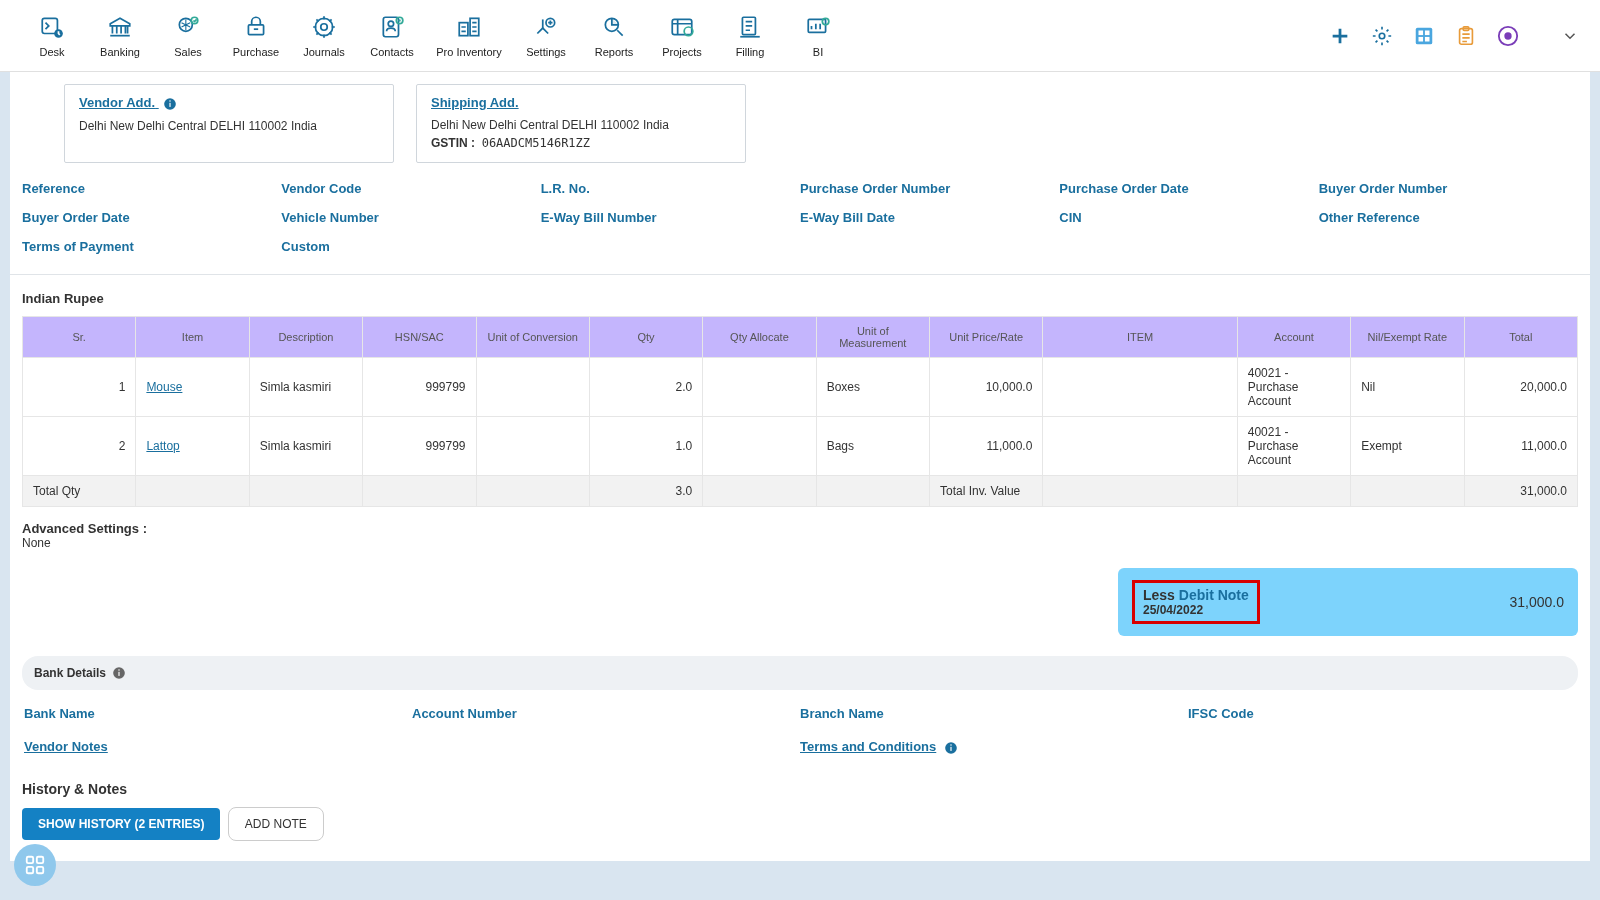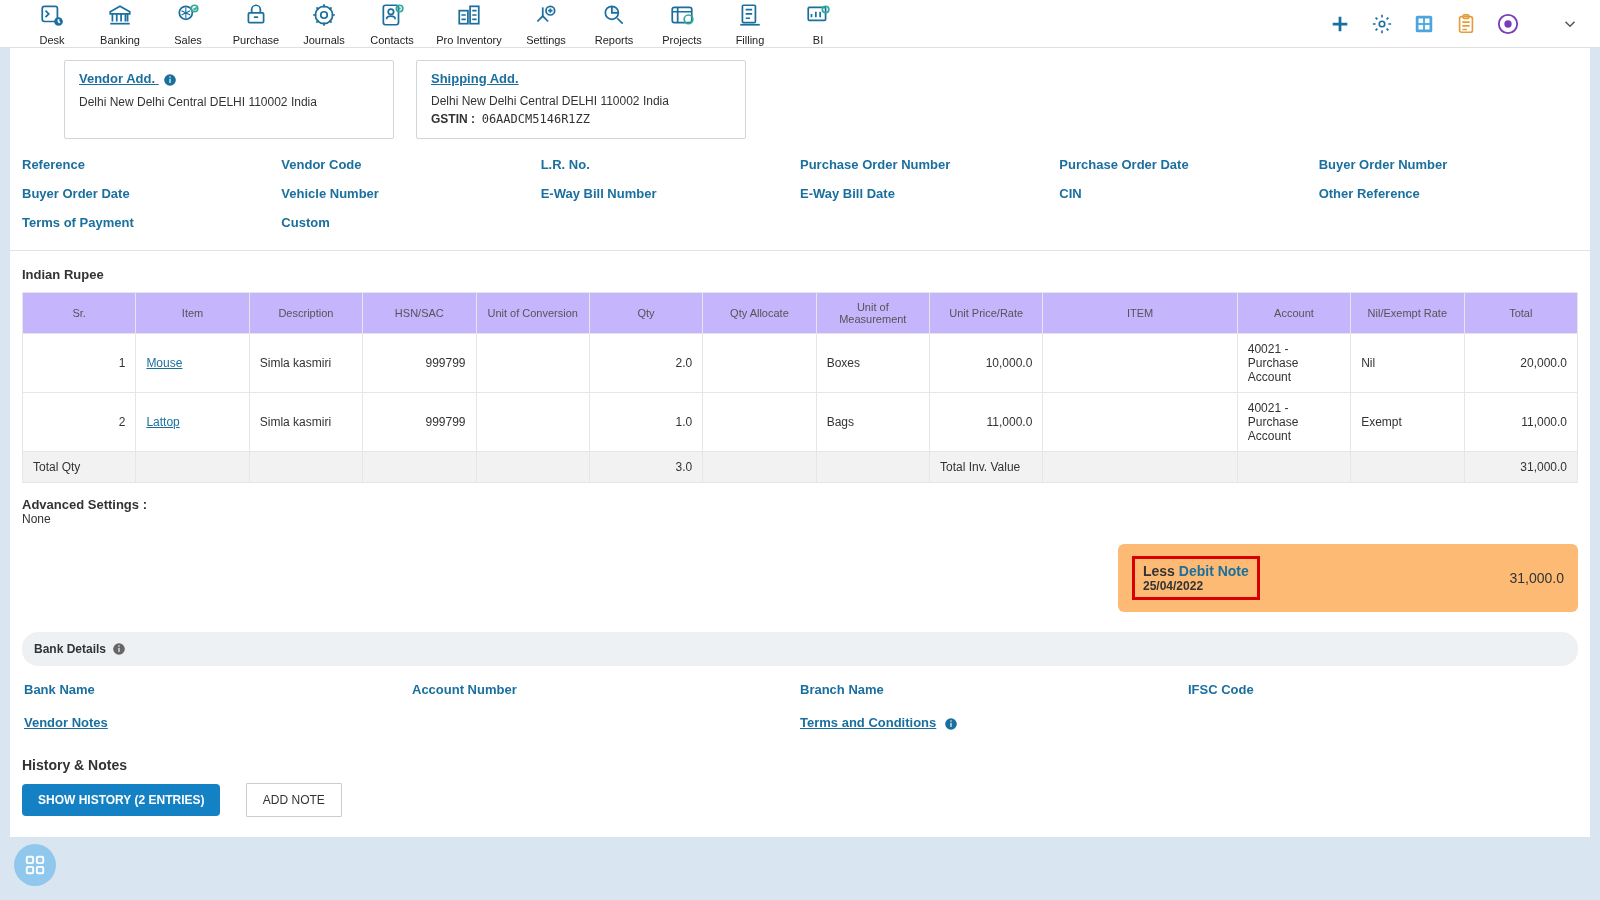--- a/index.html
+++ b/index.html
@@ -1,17 +1,17 @@
 <!DOCTYPE html>
 <html><head>
 <meta charset="utf-8">
 <style>
   * { box-sizing: border-box; margin: 0; padding: 0; }
   body { font-family: Arial, sans-serif; font-size: 12px; background: #d9e5f0; color: #333; }
-  .topbar { background: #fff; height: 48px; display: flex; align-items: center; justify-content: space-between; padding: 16px 18px; border-bottom: 1px solid #e0e0e0; }
+  .topbar { background: #fff; height: 72px; display: flex; align-items: center; justify-content: space-between; padding: 16px 18px; border-bottom: 1px solid #e0e0e0; }
   .nav { display: flex; gap: 0; }
   .nav-item { display: flex; flex-direction: column; align-items: center; justify-content: center; width: 68px; cursor: pointer; }
   .nav-item .ic { width: 26px; height: 26px; display:flex; align-items:center; justify-content:center; }
   .nav-item span { font-size: 11px; color: #222; margin-top: 6px; }
   .tools { display: flex; align-items: center; gap: 18px; }
   .tools .t { width: 24px; height: 24px; display:flex; align-items:center; justify-content:center; }
 
   .page { background: #fff; margin: 0 10px 10px 10px; padding: 12px 12px 20px 12px; }
   .addr-row { display: flex; gap: 22px; margin-bottom: 18px; padding-left: 42px; }
   .addr-box { border: 1px solid #d0d6dc; padding: 10px 14px; min-width: 330px; border-radius: 2px; }
@@ -33,37 +33,37 @@
   table.items td { color: #333; }
   .t-right { text-align: right; }
   .t-left { text-align: left; }
   .link { color: #1a6f9e; text-decoration: underline; cursor: pointer; }
   .totrow td { background: #f2f2f2; }
 
   .adv { margin: 14px 0 10px 0; }
   .adv-title { font-weight: bold; font-size: 13px; }
 
   .sum { margin-top: 18px; display: flex; flex-direction: column; align-items: flex-end; gap: 8px; }
-  .sum-row { width: 460px; background: #fdba74; border-radius: 6px; padding: 12px 14px; display: flex; justify-content: space-between; align-items: center; }
+  .sum-row { width: 460px; background: #7dd3fc; border-radius: 6px; padding: 12px 14px; display: flex; justify-content: space-between; align-items: center; }
   .hl { border: 3px solid #d80000; padding: 4px 8px; }
   .sum-lbl { font-weight: bold; font-size: 14px; color: #333; }
   .sum-lbl a { color: #1a6f9e; text-decoration: none; font-weight: bold; }
   .sum-val { font-size: 14px; }
 
   .bank-bar { background: #eef1f4; padding: 10px 12px; margin-top: 20px; font-weight: bold; color: #333; border-radius:16px; display:flex; align-items:center; }
   .bank-grid { display: grid; grid-template-columns: repeat(4, 1fr); padding: 16px 2px 10px 2px; }
   .bank-grid .lbl { color: #1a6f9e; font-weight: bold; font-size: 13px; }
 
   .links-row { display: grid; grid-template-columns: 1fr 1fr; padding: 8px 2px; }
   .links-row a { color: #1a6f9e; text-decoration: underline; font-weight: bold; font-size: 13px; }
 
   .hist { margin-top: 18px; }
   .hist-title { font-weight: bold; font-size: 14px; margin-bottom: 10px; }
   .btn-primary { background: #1481c4; color: #fff; border: none; border-radius: 4px; padding: 9px 16px; font-weight: bold; font-size: 12px; cursor: pointer; }
-  .btn-secondary { background: #fff; color: #333; border: 1px solid #ccc; border-radius: 1px; padding: 9px 16px; font-size: 12px; cursor: pointer; margin-left: 22px; }
+  .btn-secondary { background: #fff; color: #333; border: 1px solid #ccc; border-radius: 8px; padding: 9px 16px; font-size: 12px; cursor: pointer; margin-left: 4px; }
 
   .float-ic { position: fixed; left: 14px; bottom: 14px; width: 42px; height: 42px; border-radius: 50%; background: #8fc8ec; display:flex; align-items:center; justify-content:center; cursor:pointer;}
 </style>
 </head>
 <body>
 
 <div class="topbar">
   <div class="nav">
     <div class="nav-item">
       <div class="ic">

